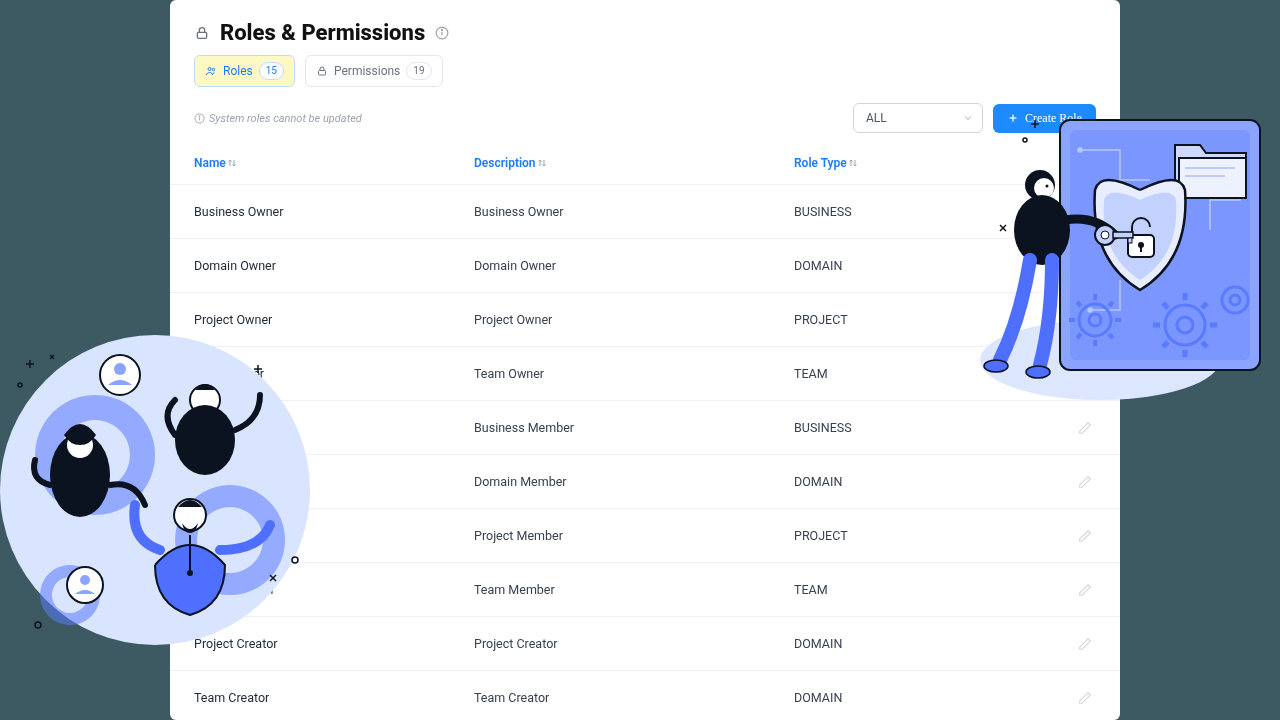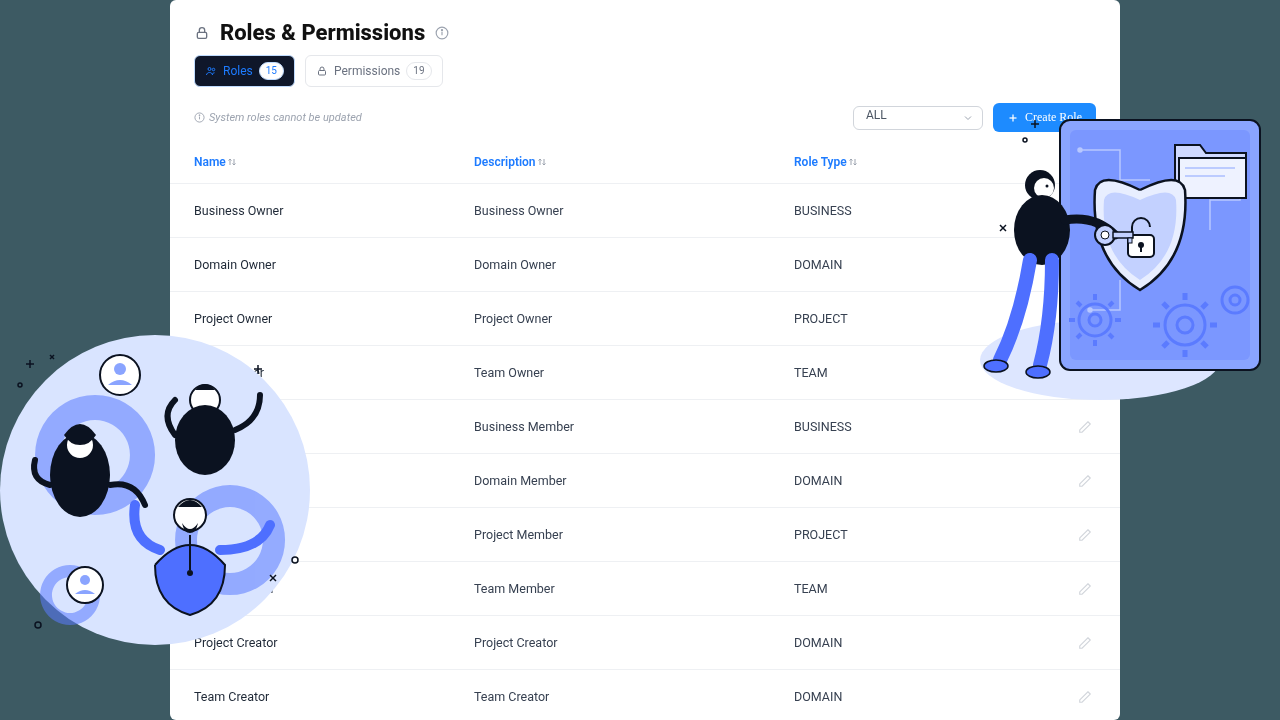--- a/index.html
+++ b/index.html
@@ -46,21 +46,21 @@
     border: 1px solid #e5e7eb;
     background: #fff;
     border-radius: 6px;
     padding: 6px 10px;
     font-size: 12px;
     color: #6b7280;
     cursor: pointer;
   }
   .tab.active {
     border-color: #bfdbfe;
-    background: #0f172a;
+    background: #fef9c3;
     color: #1d7bff;
   }
   .tab .count {
     background: #fff;
     border: 1px solid #e5e7eb;
     border-radius: 10px;
     padding: 0 6px;
     font-size: 10px;
     color: #6b7280;
     line-height: 16px;
@@ -76,21 +76,21 @@
     font-style: italic;
     color: #9ca3af;
     display: flex;
     align-items: center;
     gap: 4px;
   }
   .right-controls { display:flex; gap:10px; align-items:center;}
   .select {
     border:1px solid #d1d5db;
     border-radius:6px;
-    padding: 1px 30px 7px 12px;
+    padding: 7px 30px 7px 12px;
     font-size:12px;
     color:#4b5563;
     background:#fff;
     min-width:130px;
     position:relative;
     cursor:pointer;
   }
   .select .chev { position:absolute; right:8px; top:50%; transform:translateY(-50%); color:#9ca3af;}
   .create-btn {
     background:#1d8bff;

